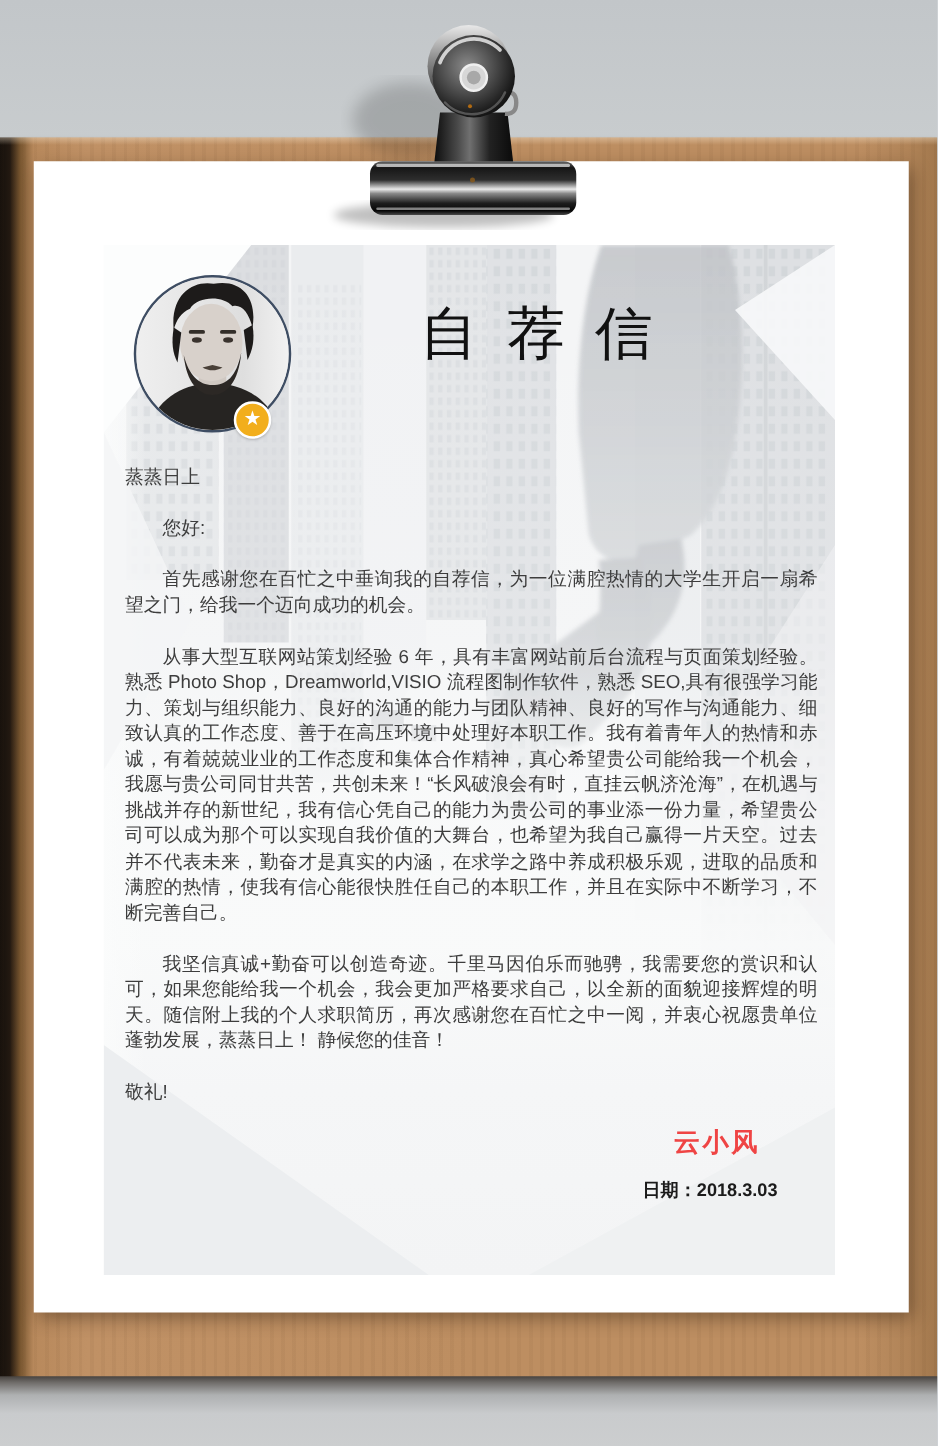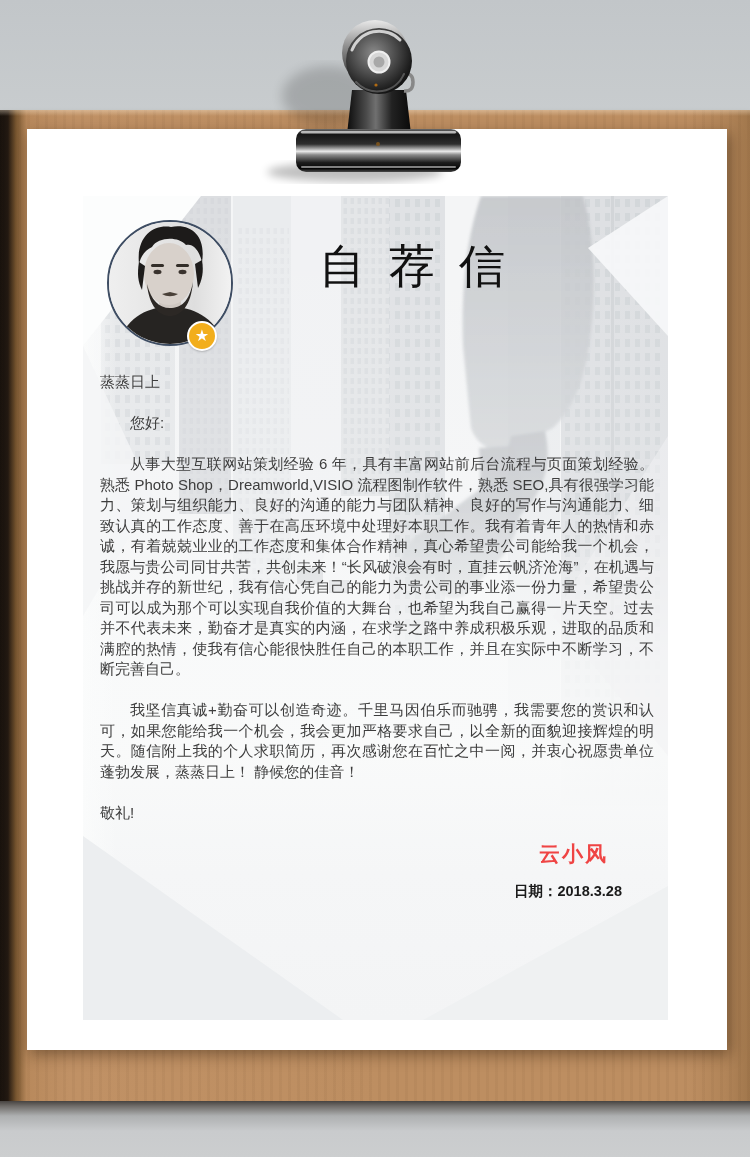--- a/index.html
+++ b/index.html
@@ -18,21 +18,21 @@
   .paper{position:absolute;left:27px;top:129px;width:700px;height:921px;background:#ffffff;
         box-shadow:3px 5px 14px rgba(40,25,10,.42);}
   .doc{position:absolute;left:56px;top:67px;width:585px;height:824px;background:#fafbfb;color:#3d3d3d;}
   .citybg{position:absolute;left:0;top:0;width:585px;height:824px;}
   .avatar{position:absolute;left:24px;top:24px;width:126px;height:126px;border-radius:50%;
         border:2px solid #3e4d63;box-sizing:border-box;overflow:hidden;background:#e9e9e9;}
   .avatar svg{display:block;width:100%;height:100%;}
   .star{position:absolute;left:104px;top:125px;width:30px;height:30px;border-radius:50%;
         background:#f2ae1c;border:2px solid #ffffff;box-sizing:border-box;color:#fff;
         font-size:16px;line-height:25px;text-align:center;box-shadow:0 1px 2px rgba(0,0,0,.2);}
-  .title{position:absolute;left:236px;top:40px;margin:0;font-family:"Liberation Serif",serif;
+  .title{position:absolute;left:253px;top:40px;margin:0;font-family:"Liberation Serif",serif;
         font-weight:400;font-size:46px;letter-spacing:24px;color:#111;white-space:nowrap;}
   .bodytext{position:absolute;left:17px;top:176px;width:554px;font-size:15px;line-height:20.5px;}
   .bodytext p{margin:0 0 20.5px;text-align:justify;}
   .indent{text-indent:2em;}
   .sig{margin:8px 46px 0 0;text-align:right;font-size:21px;font-weight:bold;color:#ef4444;letter-spacing:2px;}
   .date{margin:17px 32px 0 0;text-align:right;font-size:14.5px;font-weight:bold;color:#1b1b1b;}
   .clip{position:absolute;left:255px;top:12px;width:250px;height:180px;z-index:9;}
 </style>
 </head>
 <body>
@@ -144,25 +144,26 @@
         </svg>
 
       </div>
       <div class="star">★</div>
 
       <h1 class="title">自荐信</h1>
 
       <div class="bodytext">
         <p>蒸蒸日上</p>
         <p class="indent">您好:</p>
+        <p class="indent">首先感谢您在百忙之中垂询我的自荐信，为一位满腔热情的大学生开启一扇希望之门，给我一个迈向成功的机会。</p>
         <p class="indent">从事大型互联网站策划经验 6 年，具有丰富网站前后台流程与页面策划经验。熟悉 Photo Shop，Dreamworld,VISIO 流程图制作软件，熟悉 SEO,具有很强学习能力、策划与组织能力、良好的沟通的能力与团队精神、良好的写作与沟通能力、细致认真的工作态度、善于在高压环境中处理好本职工作。我有着青年人的热情和赤诚，有着兢兢业业的工作态度和集体合作精神，真心希望贵公司能给我一个机会，我愿与贵公司同甘共苦，共创未来！“长风破浪会有时，直挂云帆济沧海”，在机遇与挑战并存的新世纪，我有信心凭自己的能力为贵公司的事业添一份力量，希望贵公司可以成为那个可以实现自我价值的大舞台，也希望为我自己赢得一片天空。过去并不代表未来，勤奋才是真实的内涵，在求学之路中养成积极乐观，进取的品质和满腔的热情，使我有信心能很快胜任自己的本职工作，并且在实际中不断学习，不断完善自己。</p>
         <p class="indent">我坚信真诚+勤奋可以创造奇迹。千里马因伯乐而驰骋，我需要您的赏识和认可，如果您能给我一个机会，我会更加严格要求自己，以全新的面貌迎接辉煌的明天。随信附上我的个人求职简历，再次感谢您在百忙之中一阅，并衷心祝愿贵单位蓬勃发展，蒸蒸日上！ 静候您的佳音！</p>
         <p>敬礼!</p>
         <div class="sig">云小风</div>
-        <div class="date">日期：2018.3.28</div>
+        <div class="date">日期：2018.3.03</div>
       </div>
 
     </div>
   </div>
 
   <svg class="clip" viewBox="0 0 250 180">
     <defs>
       <radialGradient id="clipFace" cx="0.42" cy="0.38" r="0.75">
         <stop offset="0" stop-color="#8a8a8a"></stop>
         <stop offset="0.45" stop-color="#4a4a4a"></stop>

